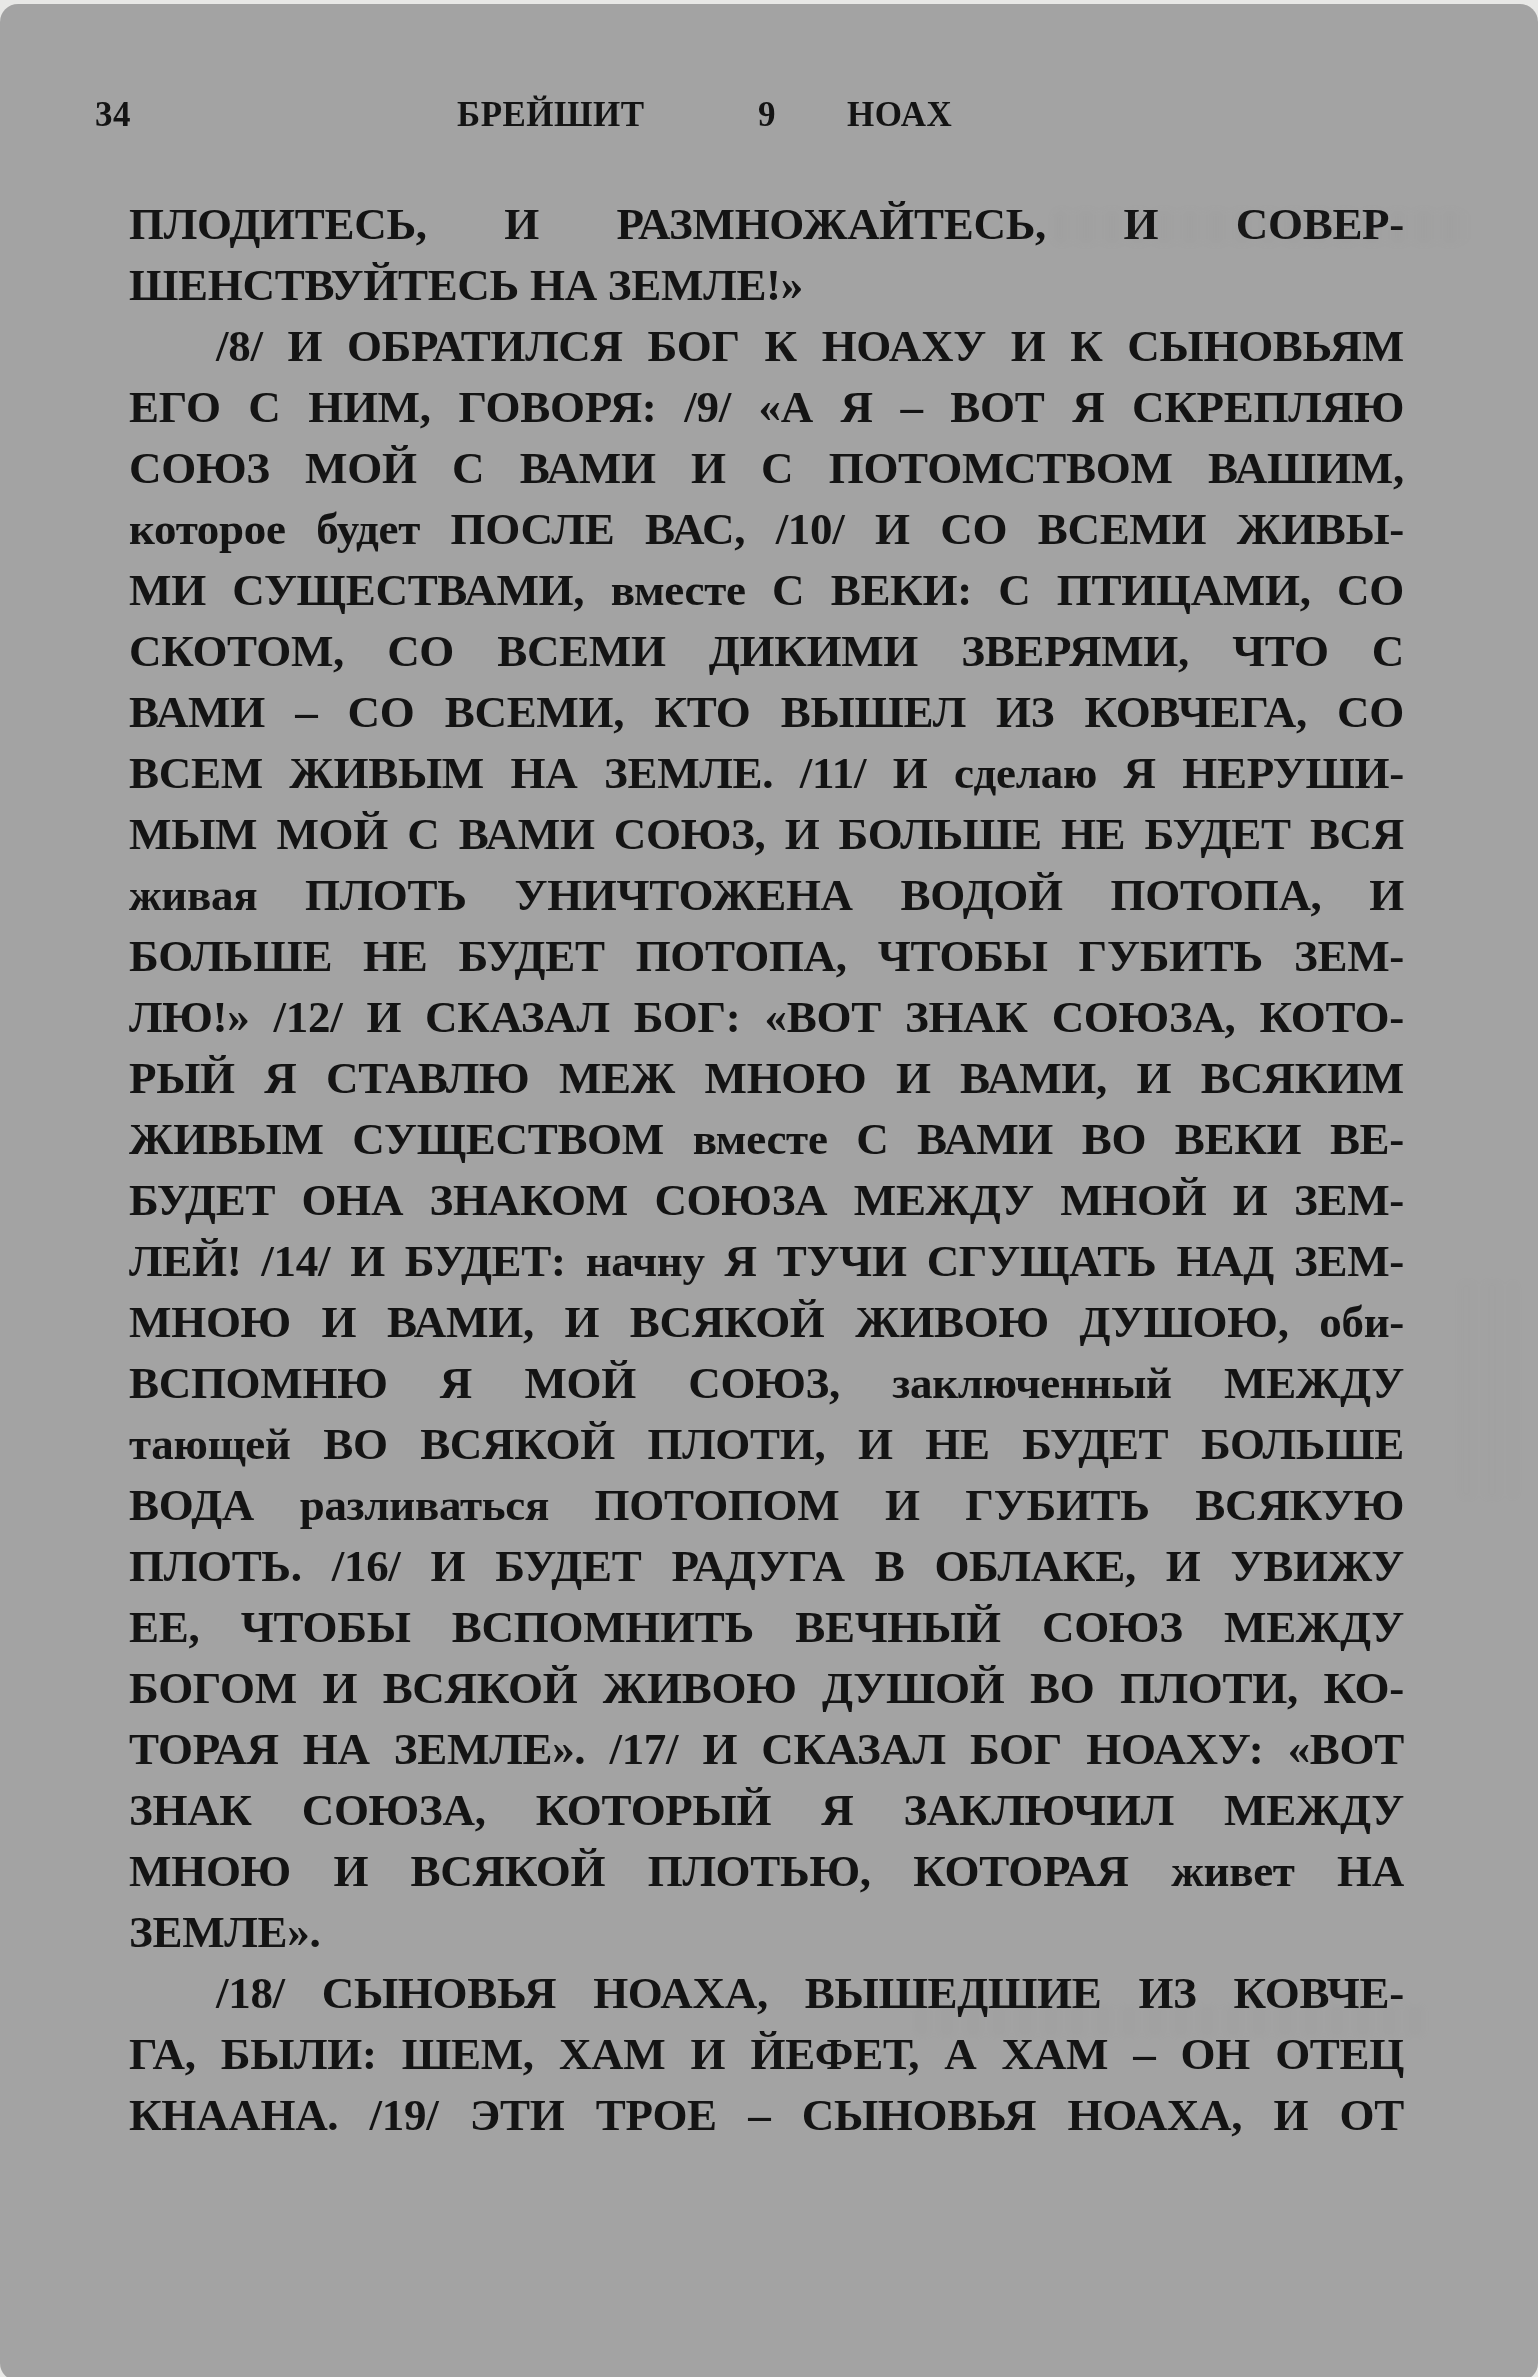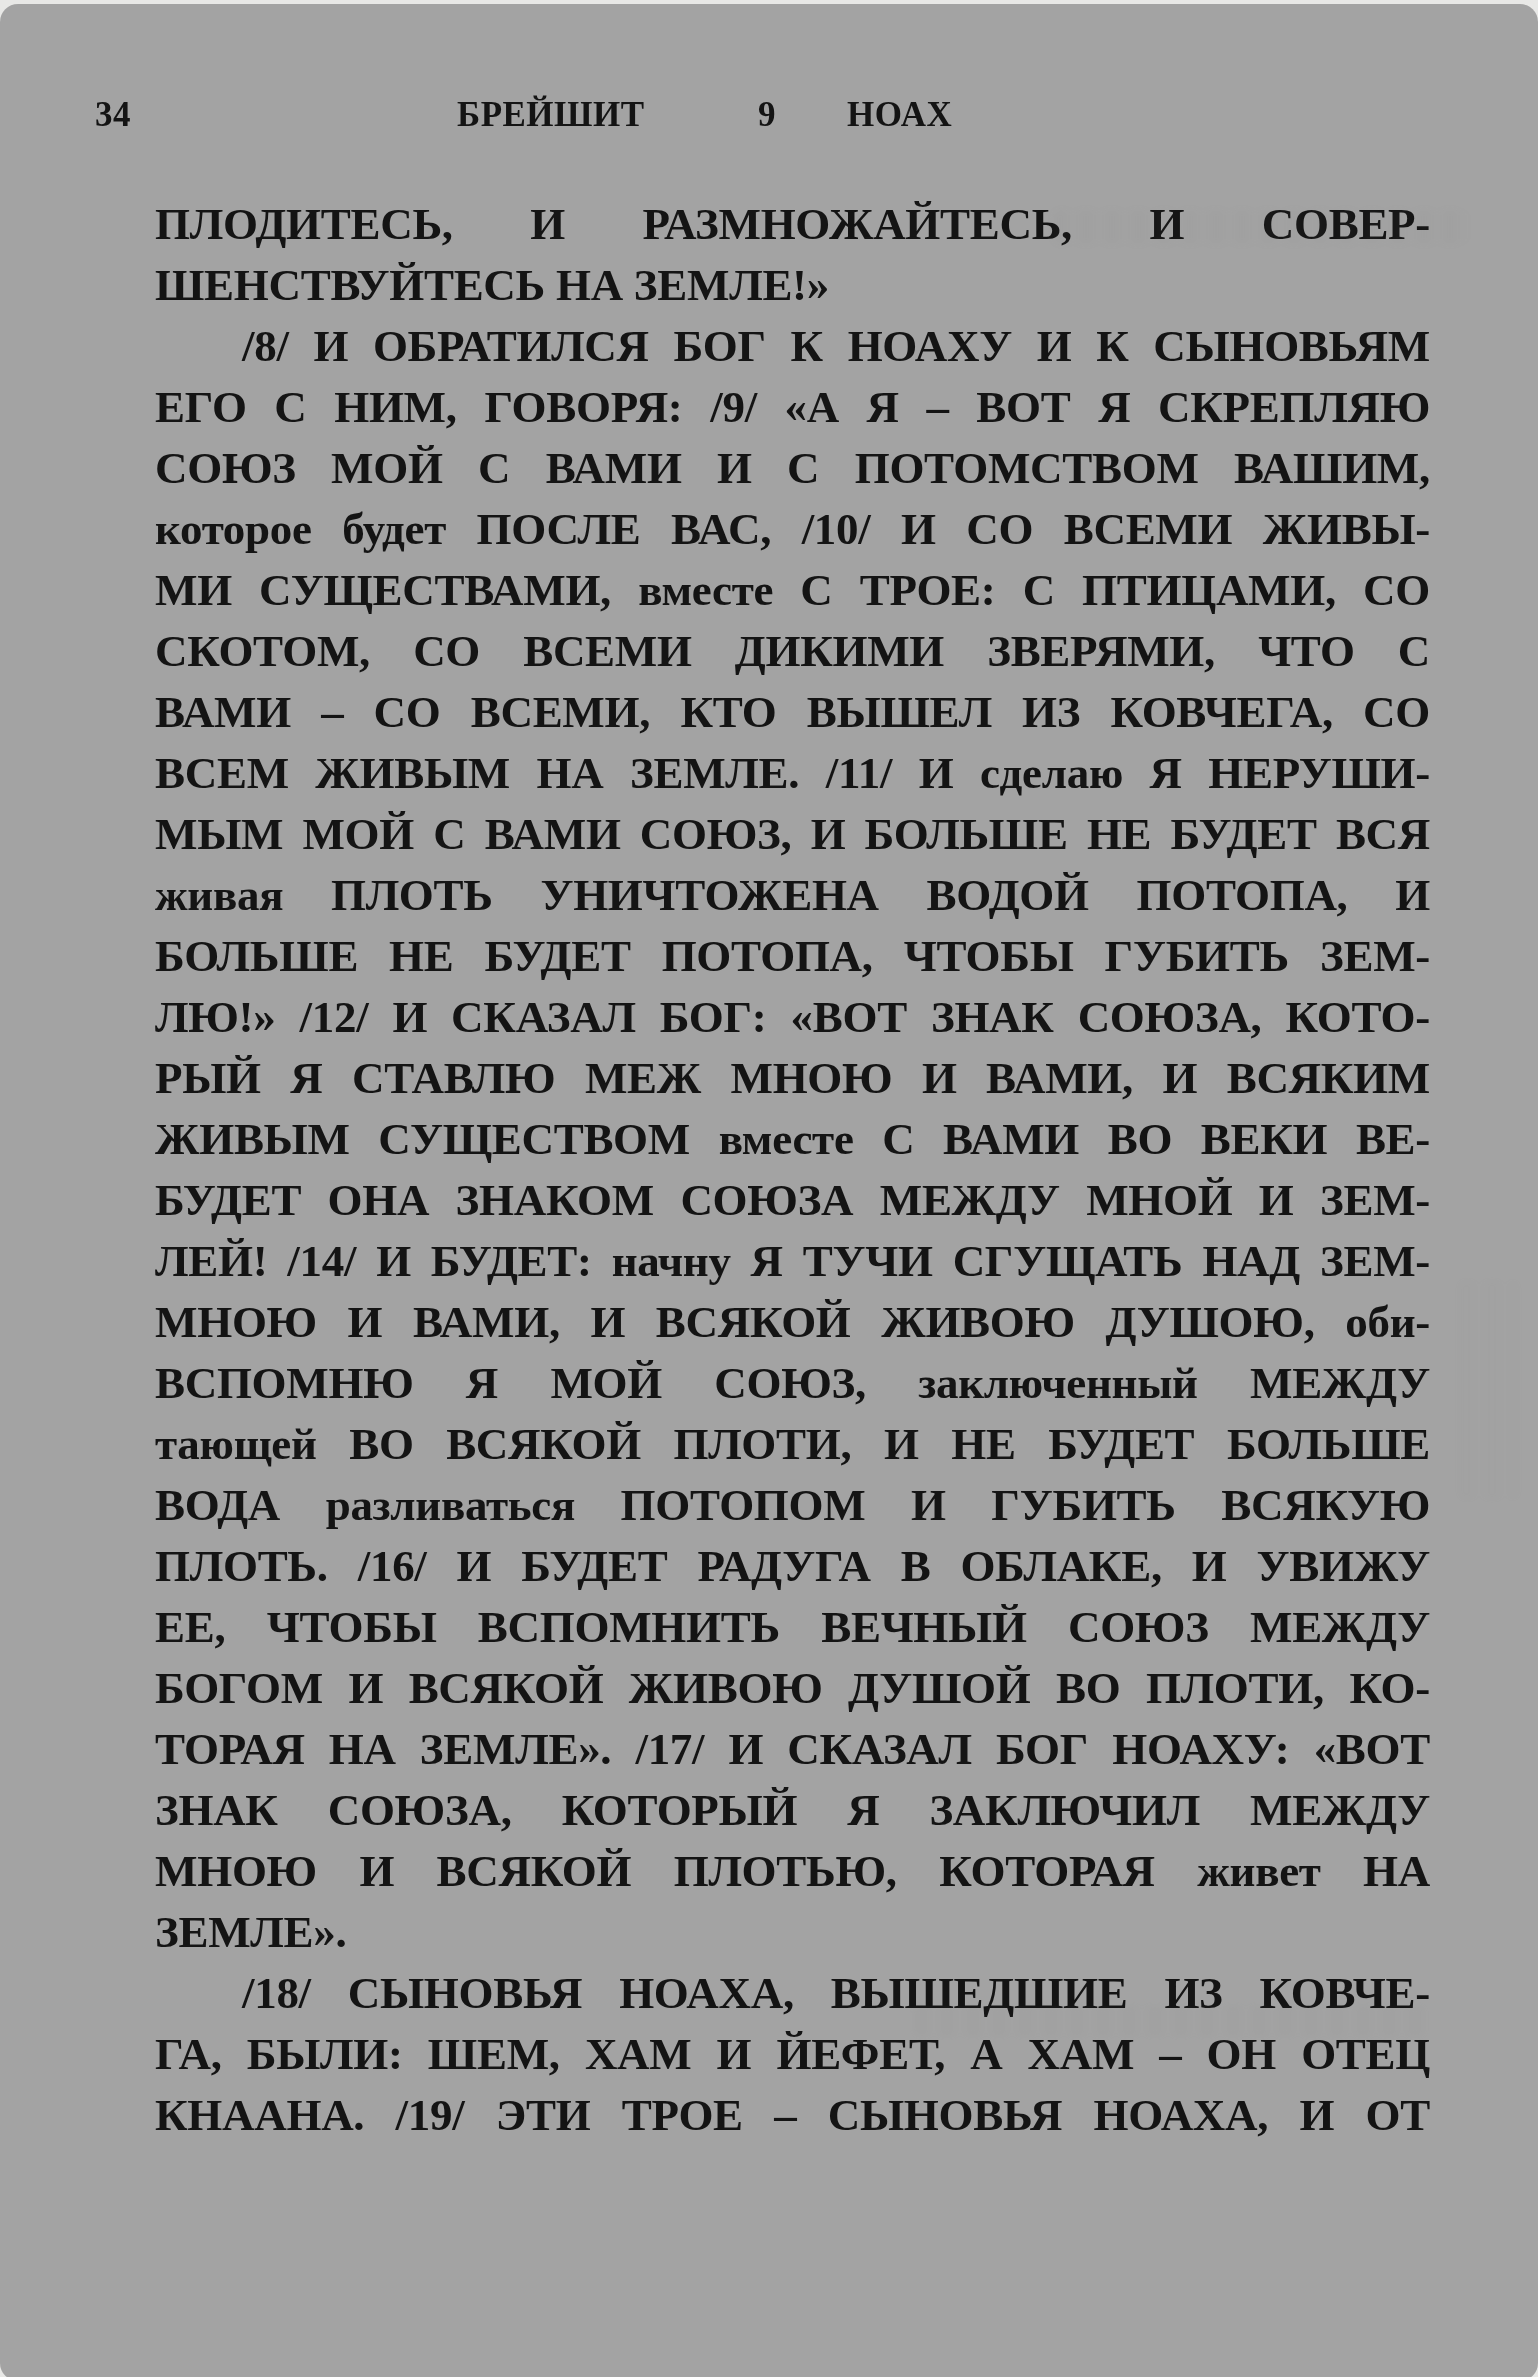--- a/index.html
+++ b/index.html
@@ -32,21 +32,21 @@
   .running-head span { position: absolute; white-space: nowrap; }
   .rh-pagenum  { left: 95px;  }
   .rh-title    { left: 457px; }
   .rh-chapter  { left: 758px; }
   .rh-section  { left: 847px; }
 
   
   .body-text {
     position: absolute;
     top: 190px;
-    left: 155px;
+    left: 129px;
     width: 1275px;
   }
   .line {
     font-size: 45px;
     line-height: 61px;
     height: 61px;
     text-align: justify;
     text-align-last: justify;
     letter-spacing: -0.3px;
     white-space: normal;
@@ -82,21 +82,21 @@
     <span class="rh-section">НОАХ</span>
   </div>
 
   <div class="body-text" id="body-text">
       <div class="line">ПЛОДИТЕСЬ, И РАЗМНОЖАЙТЕСЬ, И СОВЕР-</div>
       <div class="line para-end">ШЕНСТВУЙТЕСЬ НА ЗЕМЛЕ!»</div>
       <div class="line indent">/8/ И ОБРАТИЛСЯ БОГ К НОАХУ И К СЫНОВЬЯМ</div>
       <div class="line">ЕГО С НИМ, ГОВОРЯ: /9/ «А Я – ВОТ Я СКРЕПЛЯЮ</div>
       <div class="line">СОЮЗ МОЙ С ВАМИ И С ПОТОМСТВОМ ВАШИМ,</div>
       <div class="line">которое будет ПОСЛЕ ВАС, /10/ И СО ВСЕМИ ЖИВЫ-</div>
-      <div class="line">МИ СУЩЕСТВАМИ, вместе С ТРОЕ: С ПТИЦАМИ, СО</div>
+      <div class="line">МИ СУЩЕСТВАМИ, вместе С ВЕКИ: С ПТИЦАМИ, СО</div>
       <div class="line">СКОТОМ, СО ВСЕМИ ДИКИМИ ЗВЕРЯМИ, ЧТО С</div>
       <div class="line">ВАМИ – СО ВСЕМИ, КТО ВЫШЕЛ ИЗ КОВЧЕГА, СО</div>
       <div class="line">ВСЕМ ЖИВЫМ НА ЗЕМЛЕ. /11/ И сделаю Я НЕРУШИ-</div>
       <div class="line">МЫМ МОЙ С ВАМИ СОЮЗ, И БОЛЬШЕ НЕ БУДЕТ ВСЯ</div>
       <div class="line">живая ПЛОТЬ УНИЧТОЖЕНА ВОДОЙ ПОТОПА, И</div>
       <div class="line">БОЛЬШЕ НЕ БУДЕТ ПОТОПА, ЧТОБЫ ГУБИТЬ ЗЕМ-</div>
       <div class="line">ЛЮ!» /12/ И СКАЗАЛ БОГ: «ВОТ ЗНАК СОЮЗА, КОТО-</div>
       <div class="line">РЫЙ Я СТАВЛЮ МЕЖ МНОЮ И ВАМИ, И ВСЯКИМ</div>
       <div class="line">ЖИВЫМ СУЩЕСТВОМ вместе С ВАМИ ВО ВЕКИ ВЕ-</div>
       <div class="line">БУДЕТ ОНА ЗНАКОМ СОЮЗА МЕЖДУ МНОЙ И ЗЕМ-</div>

